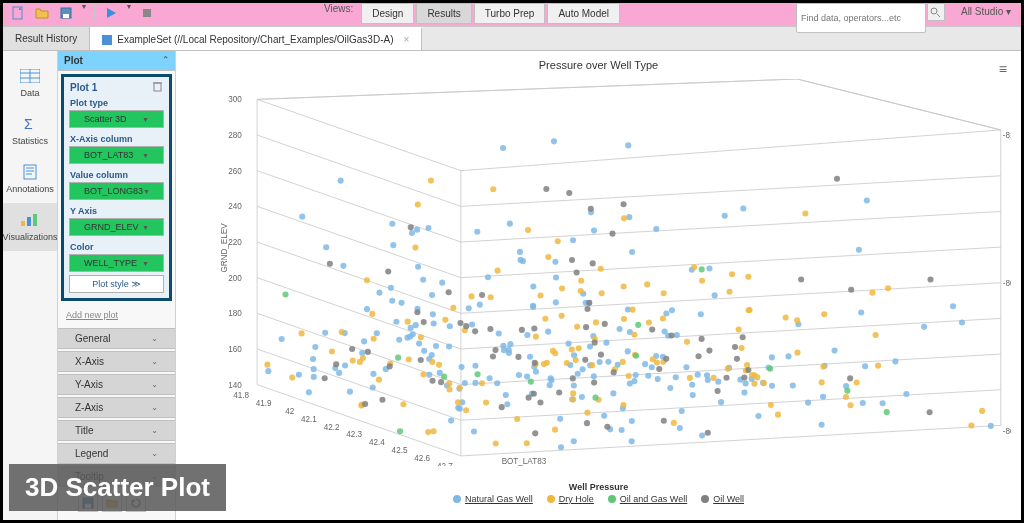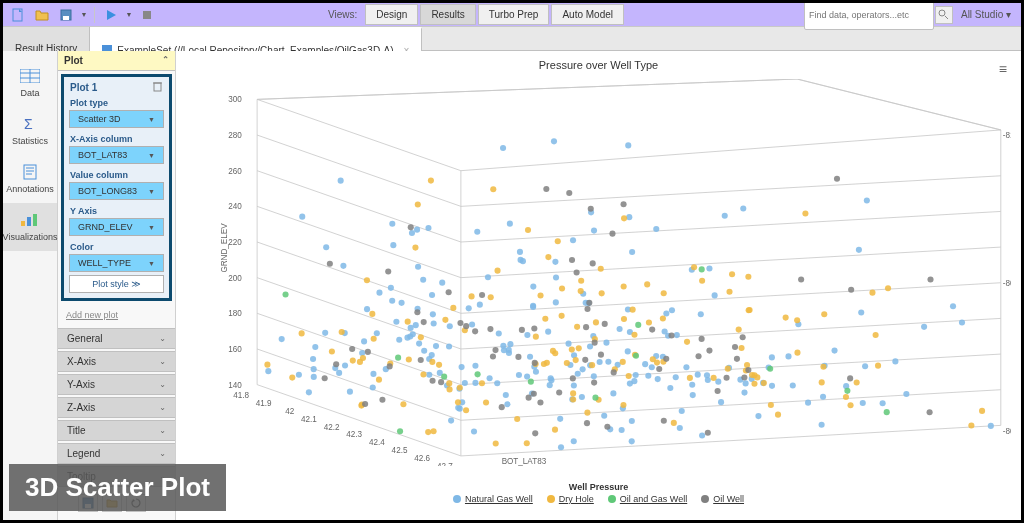--- a/index.html
+++ b/index.html
@@ -1,54 +1,54 @@
 <!DOCTYPE html>
 <html><head>
 <meta charset="utf-8">
 <style>
   * { box-sizing: border-box; margin: 0; padding: 0; font-family: Arial, Helvetica, sans-serif; }
   body { width: 1024px; height: 523px; background: #fff; border: 3px solid #000; overflow: hidden; position: relative; font-size: 11px; color: #333; }
   
-  .top-toolbar { height: 24px; background: #c4b5fd; border-bottom: 1px solid #c8c8c8; display: flex; align-items: center; padding: 0 4px; gap: 2px; }
+  .top-toolbar { height: 24px; background: #f9a8d4; border-bottom: 1px solid #c8c8c8; display: flex; align-items: flex-start; padding: 0 4px; gap: 2px; }
   .tb-btn { width: 22px; height: 20px; display: flex; align-items: center; justify-content: center; border: 1px solid transparent; cursor: pointer; }
   .tb-sep { width: 1px; height: 16px; background: #c8c8c8; margin: 0 3px; }
   .tb-dropdown { width: 10px; font-size: 7px; color: #555; text-align: center; cursor: pointer; }
   .tb-spacer { flex: 1; }
   .views-label { font-size: 10px; color: #555; margin-right: 6px; }
   .view-tab { padding: 4px 10px; font-size: 10px; border: 1px solid #c0c0c0; background: #f0f0f0; cursor: pointer; }
   .view-tab.active { background: #d8d8d8; }
   .search-box { width: 130px; height: 30px; border: 1px solid #c0c0c0; border-radius: 2px; font-size: 9px; padding: 0 4px; color: #999; margin-left: 10px; }
   .search-icon { width: 18px; height: 18px; background: #f0f0f0; border: 1px solid #c0c0c0; display: flex; align-items: center; justify-content: center; margin-left: -1px; }
-  .studio-drop { font-size: 10px; color: #555; padding: 3px 6px; cursor: pointer; }
+  .studio-drop { font-size: 10px; color: #555; margin-left: 8px; padding: 3px 6px; cursor: pointer; }
   
   .tabs-bar { height: 24px; background: #e8e8e8; border-bottom: 1px solid #c0c0c0; display: flex; align-items: stretch; }
-  .result-tab { padding: 21px 12px; font-size: 10px; background: #e0e0e0; border-right: 1px solid #c0c0c0; display: flex; align-items: center; cursor: pointer; }
+  .result-tab { padding: 2px 12px; font-size: 10px; background: #e0e0e0; border-right: 1px solid #c0c0c0; display: flex; align-items: center; cursor: pointer; }
   .result-tab.active { background: #fff; border-top: 2px solid #fff; }
   .tab-icon { width: 10px; height: 10px; background: #4a90d9; margin-right: 5px; }
   .tab-close { margin-left: 10px; color: #aaa; font-size: 10px; cursor: pointer; }
   
   .main { display: flex; height: calc(100% - 48px); }
   
   .left-icons { width: 55px; background: #f5f5f5; border-right: 1px solid #d0d0d0; padding-top: 8px; }
   .li-item { display: flex; flex-direction: column; align-items: center; padding: 8px 3px; cursor: pointer; font-size: 9px; color: #444; border-bottom: 1px solid transparent; }
   .li-item.active { background: #e0e0e0; }
   .li-icon { width: 24px; height: 18px; margin-bottom: 3px; display: flex; align-items: center; justify-content: center; }
   
   .config-panel { width: 118px; background: #f8f8f8; border-right: 1px solid #d0d0d0; overflow-y: auto; }
-  .cp-header { background: #fef9c3; font-size: 10px; font-weight: bold; padding: 4px 6px; display: flex; justify-content: space-between; align-items: flex-start; border-bottom: 1px solid #c0c0c0; }
+  .cp-header { background: #7dd3fc; font-size: 10px; font-weight: bold; padding: 4px 6px; display: flex; justify-content: space-between; align-items: flex-start; border-bottom: 1px solid #c0c0c0; }
   .cp-collapse { font-size: 8px; color: #666; cursor: pointer; }
   .plot-section { background: #e8f0f8; border: 3px solid #0c4a6e; margin: 3px; padding: 2px; }
   .plot-title-row { display: flex; justify-content: space-between; align-items: center; padding: 2px 4px; font-size: 10px; font-weight: bold; color: #2a5a8a; }
   .plot-del { width: 10px; height: 12px; }
   .cp-label { font-size: 9px; font-weight: bold; color: #2a5a8a; padding: 3px 4px 1px; }
-  .cp-select { width: calc(100% - 6px); margin: 1px 3px 3px; height: 18px; font-size: 9px; border: 1px solid #b0b0b0; background: #7dd3fc; padding: 0 8px; display: flex; align-items: center; justify-content: space-between; cursor: pointer; }
+  .cp-select { width: calc(100% - 6px); margin: 1px 3px 3px; height: 18px; font-size: 9px; border: 1px solid #b0b0b0; background: #22c55e; padding: 0 14px; display: flex; align-items: center; justify-content: space-between; cursor: pointer; }
   .cp-select-arrow { font-size: 7px; color: #555; }
   .plot-style-btn { width: calc(100% - 6px); margin: 3px; height: 18px; font-size: 9px; border: 1px solid #b0b0b0; background: #fff; text-align: center; line-height: 16px; cursor: pointer; color: #2a5a8a; }
   .add-plot { font-size: 9px; color: #888; padding: 6px 8px; cursor: pointer; text-decoration: underline; }
-  .cp-section { background: #d5d5d5; font-size: 10px; padding: 4px 9px; margin-top: 2px; display: flex; justify-content: space-between; align-items: center; border-top: 1px solid #c0c0c0; border-bottom: 1px solid #c0c0c0; cursor: pointer; }
+  .cp-section { background: #d5d5d5; font-size: 10px; padding: 4px 17px; margin-top: 2px; display: flex; justify-content: space-between; align-items: center; border-top: 1px solid #c0c0c0; border-bottom: 1px solid #c0c0c0; cursor: pointer; }
   
   .chart-area { flex: 1; position: relative; background: #fff; }
   .chart-title { text-align: center; font-size: 11px; color: #333; padding: 8px 0 2px; }
   .chart-menu { position: absolute; top: 10px; right: 14px; font-size: 14px; color: #666; cursor: pointer; }
   .chart-svg { position: absolute; top: 28px; left: 20px; right: 10px; bottom: 40px; }
   
   .legend-row { position: absolute; bottom: 16px; left: 0; right: 0; display: flex; flex-direction: column; align-items: center; font-size: 9px; gap: 2px; }
   .legend-title { font-weight: bold; font-size: 9px; }
   .legend-items { display: flex; gap: 14px; text-decoration: underline; }
   .legend-item { display: flex; align-items: center; gap: 4px; cursor: pointer; }

